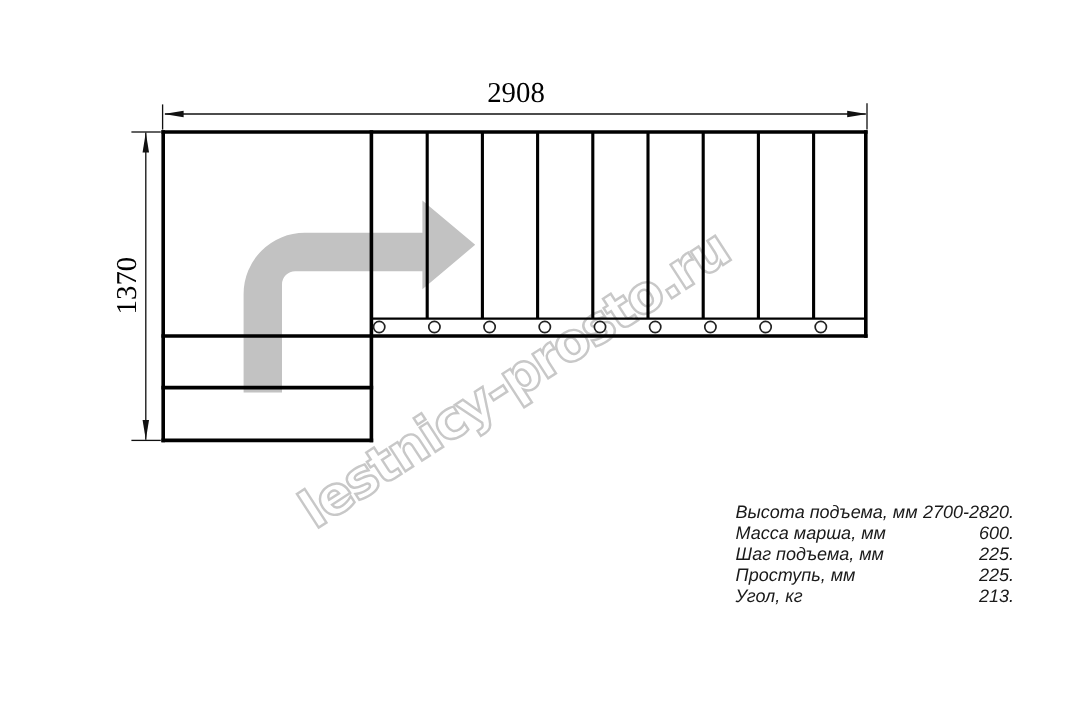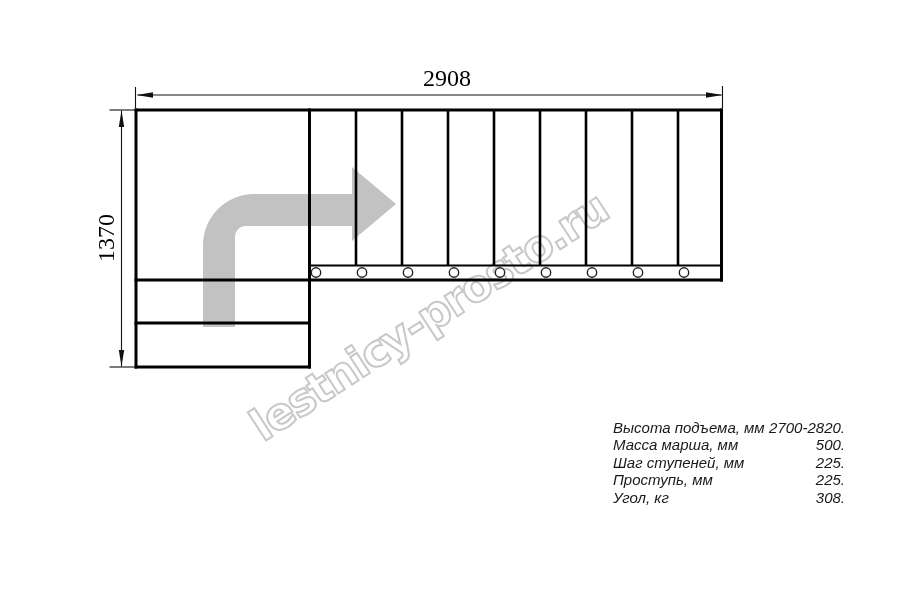--- a/index.html
+++ b/index.html
@@ -36,21 +36,21 @@
   }
   .dim-label {
     position: absolute;
     font-family: "Liberation Serif", serif;
     font-size: 24px;
     color: #000;
     text-align: center;
     width: 110px;
     line-height: 24px;
   }
-  .dim-label.top { left: 392px; top: 66px; }
+  .dim-label.top { left: 375px; top: 66px; }
   .dim-label.left {
     left: 51px; top: 226px;
     transform: rotate(-90deg);
   }
   .specs {
     position: absolute;
     left: 613px;
     top: 419px;
     width: 232px;
     font-style: italic;
@@ -135,29 +135,29 @@
   <div class="dim-label top">2908</div>
   <div class="dim-label left">1370</div>
 
   <div class="specs">
     <div class="row">
       <span class="lbl">Высота подъема, мм</span>
       <span class="val">2700-2820.</span>
     </div>
     <div class="row">
       <span class="lbl">Масса марша, мм</span>
-      <span class="val">500.</span>
+      <span class="val">600.</span>
     </div>
     <div class="row">
-      <span class="lbl">Шаг ступеней, мм</span>
+      <span class="lbl">Шаг подъема, мм</span>
       <span class="val">225.</span>
     </div>
     <div class="row">
       <span class="lbl">Проступь, мм</span>
       <span class="val">225.</span>
     </div>
     <div class="row">
       <span class="lbl">Угол, кг</span>
-      <span class="val">308.</span>
+      <span class="val">213.</span>
     </div>
   </div>
 
 </div>
 
 </body></html>

